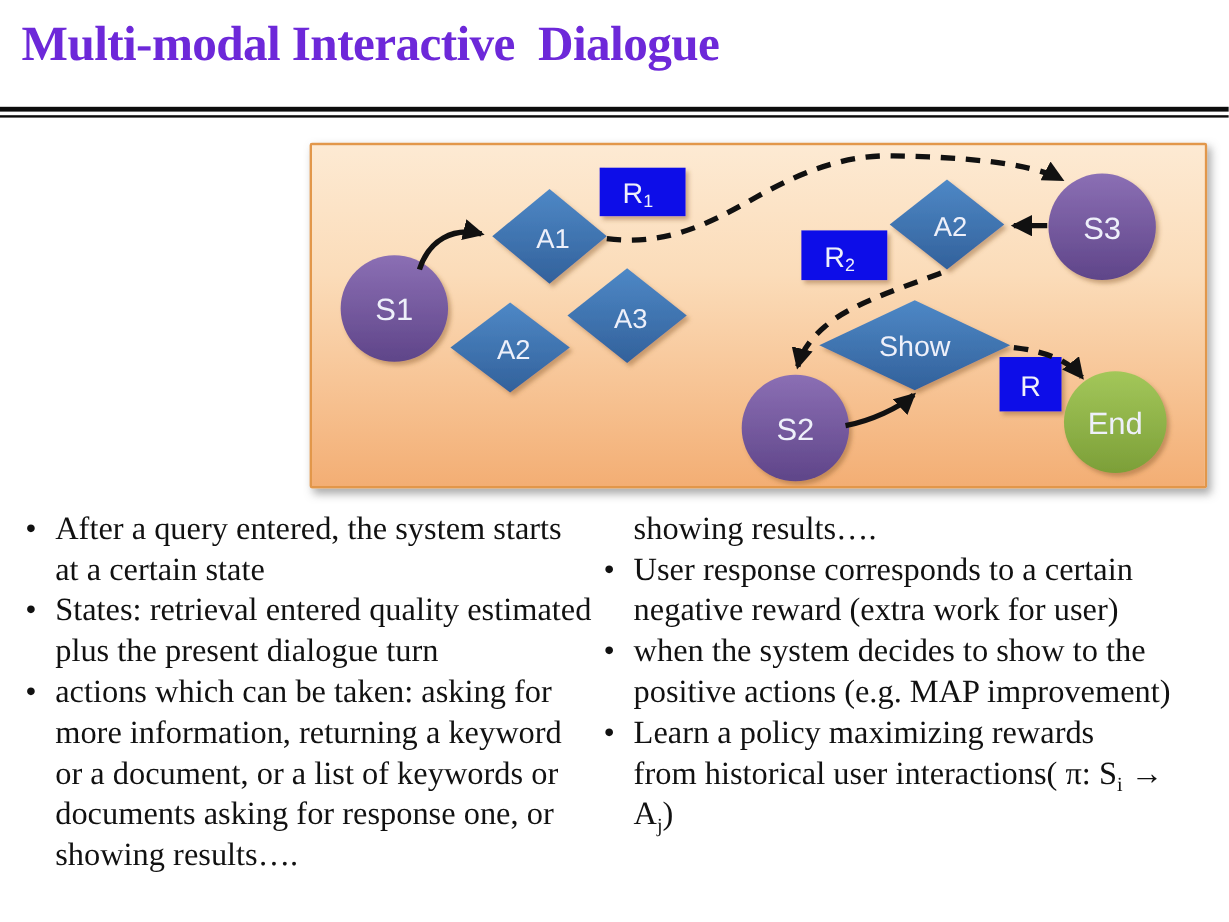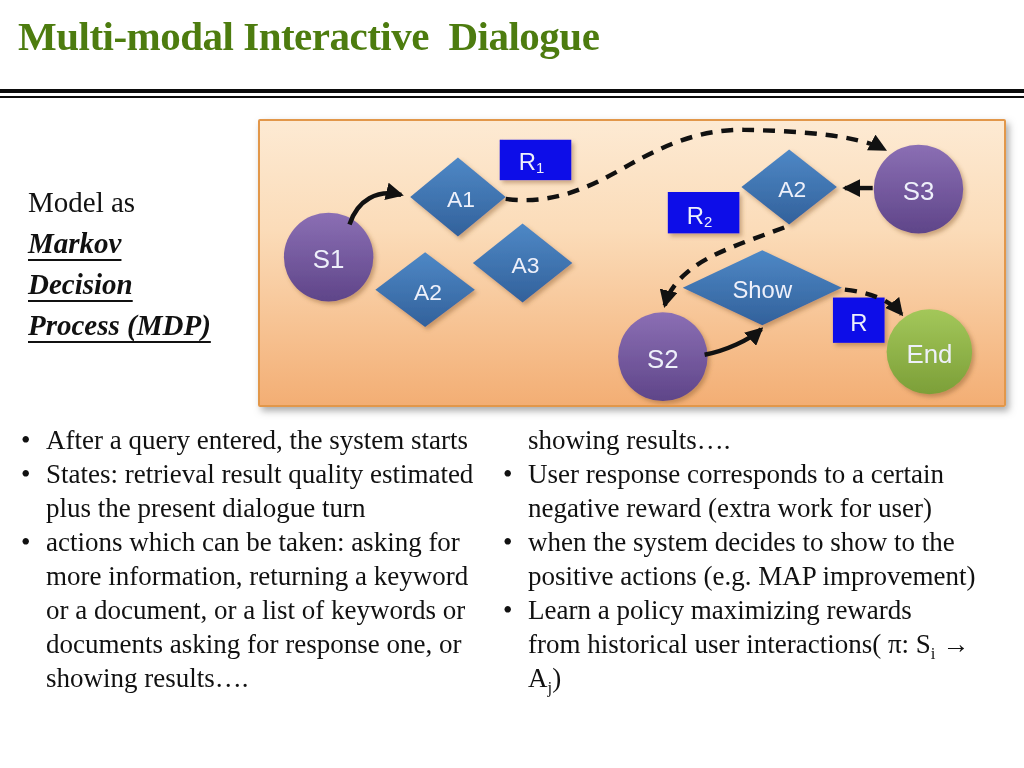--- a/index.html
+++ b/index.html
@@ -2,21 +2,21 @@
 <html><head>
 <meta charset="utf-8">
 <style>
   html,body{margin:0;padding:0;}
   body{width:1024px;height:768px;overflow:hidden;background:#ffffff;
        font-family:"Liberation Serif","DejaVu Serif",serif;color:#111;}
   .slide{position:relative;width:1024px;height:768px;overflow:hidden;}
 
   
   .title{position:absolute;left:18px;top:12px;margin:0;font-size:41px;
-         font-weight:bold;letter-spacing:-0.5px;white-space:pre;color:#4d7c0f;}
+         font-weight:bold;letter-spacing:-0.5px;white-space:pre;color:#6d28d9;}
   .rule{position:absolute;left:0;top:89px;width:1024px;height:3px;
         border-top:4px solid #0c0c0c;border-bottom:2px solid #0c0c0c;}
 
   
   .side{position:absolute;left:28px;top:182px;font-size:29px;line-height:41px;}
   .side .em{font-weight:bold;font-style:italic;text-decoration:underline;
             text-underline-offset:6px;text-decoration-thickness:2px;}
 
   
   .panel{position:absolute;left:258px;top:119px;width:748px;height:288px;
@@ -35,26 +35,20 @@
   sub{font-size:62%;line-height:0;}
 </style>
 </head>
 <body>
 
 <div class="slide">
 
   <h1 class="title">Multi-modal Interactive  Dialogue</h1>
   <div class="rule"></div>
 
-  <div class="side">
-    <div>Model as</div>
-    <div class="em">Markov</div>
-    <div class="em">Decision</div>
-    <div class="em">Process (MDP)</div>
-  </div>
 
   <div class="panel">
     <svg viewBox="0 0 748 288" preserveAspectRatio="none">
       <defs>
         <linearGradient id="gPurple" x1="0" y1="0" x2="0" y2="1">
           <stop offset="0" stop-color="#8b6fb4"></stop>
             <stop offset="1" stop-color="#5f4589"></stop>
         </linearGradient>
         <linearGradient id="gBlue" x1="0" y1="0" x2="0" y2="1">
           <stop offset="0" stop-color="#4e88c6"></stop>
@@ -107,21 +101,22 @@
       <path d="M247,79 C300,86 340,62 372,44 C404,26 442,8 487,9 C540,10 600,14 628,29" fill="none" stroke="#111" stroke-width="4.5" stroke-dasharray="12 9" marker-end="url(#arr)"></path>
       <path d="M616,68 L588,68" fill="none" stroke="#111" stroke-width="4.5" marker-end="url(#arr)"></path>
       <path d="M527,108 C490,122 452,134 430,153 C417,164 410,175 407,187" fill="none" stroke="#111" stroke-width="4.5" stroke-dasharray="12 9" marker-end="url(#arr)"></path>
       <path d="M447,237 C468,233 492,222 504,211" fill="none" stroke="#111" stroke-width="4.5" marker-end="url(#arr)"></path>
       <path d="M588,171 C614,174 634,182 645,196" fill="none" stroke="#111" stroke-width="4.5" stroke-dasharray="12 9" marker-end="url(#arr)"></path>
     </svg>
   </div>
 
   <div class="col col-left" id="col-left">
       <div class="line"><span class="bullet">•</span><span>After a query entered, the system starts</span></div>
-      <div class="line"><span class="bullet">•</span><span>States: retrieval result quality estimated</span></div>
+      <div class="line"><span>at a certain state</span></div>
+      <div class="line"><span class="bullet">•</span><span>States: retrieval entered quality estimated</span></div>
       <div class="line"><span>plus the present dialogue turn</span></div>
       <div class="line"><span class="bullet">•</span></div>
       <div class="line"><span>actions which can be taken: asking for</span></div>
       <div class="line"><span>more information, returning a keyword</span></div>
       <div class="line"><span>or a document, or a list of keywords or</span></div>
       <div class="line"><span>documents asking for response one, or</span></div>
       <div class="line"><span>showing results….</span></div>
     </div>
   <div class="col col-right" id="col-right">
       <div class="line"><span>showing results….</span></div>

